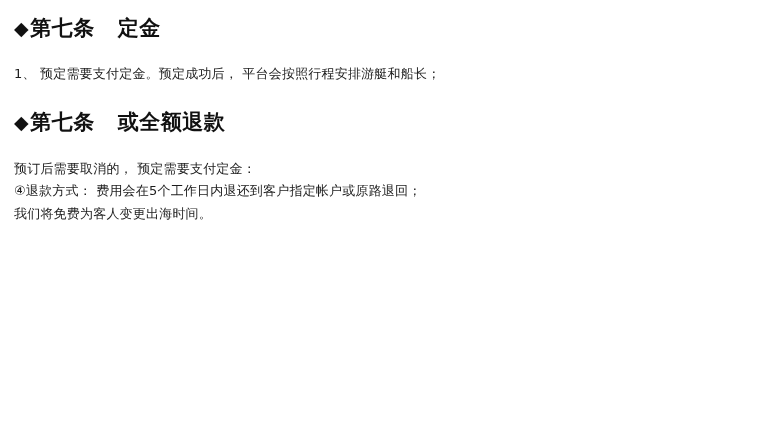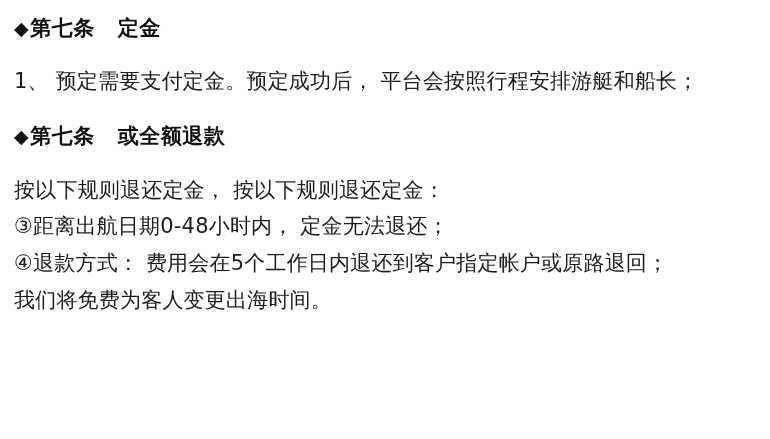--- a/index.html
+++ b/index.html
@@ -41,21 +41,21 @@
     color: #111111;
   }
   .heading .h-title {
     white-space: pre;
   }
   .heading .h-sub {
     margin-left: 23px;
     white-space: pre;
   }
   .body-block {
-    font-size: 21px;
+    font-size: 13px;
     line-height: 1.75;
     color: #1c1c1c;
     letter-spacing: 0.2px;
   }
   .para {
     margin: 0;
     text-indent: 0;
   }
   #section-deposit .heading {
     margin-top: 0;
@@ -89,20 +89,19 @@
     </div>
   </div>
 
   <div class="section" id="section-refund">
     <div class="heading">
       <span class="diamond">◆</span>
       <span class="h-title">第七条</span>
       <span class="h-sub">或全额退款</span>
     </div>
     <div class="body-block">
-      <p class="para list-line">按以下规则退还定金， 按以下规则退还定金：</p>
-      <p class="para list-line">③距离出航日期0-48小时内， 定金无法退还；</p>
+      <p class="para list-line">预订后需要取消的， 预定需要支付定金：</p>
       <p class="para list-line">④退款方式： 费用会在5个工作日内退还到客户指定帐户或原路退回；</p>
       <p class="para list-line">我们将免费为客人变更出海时间。</p>
     </div>
   </div>
 
 </div>
 
 </body></html>

